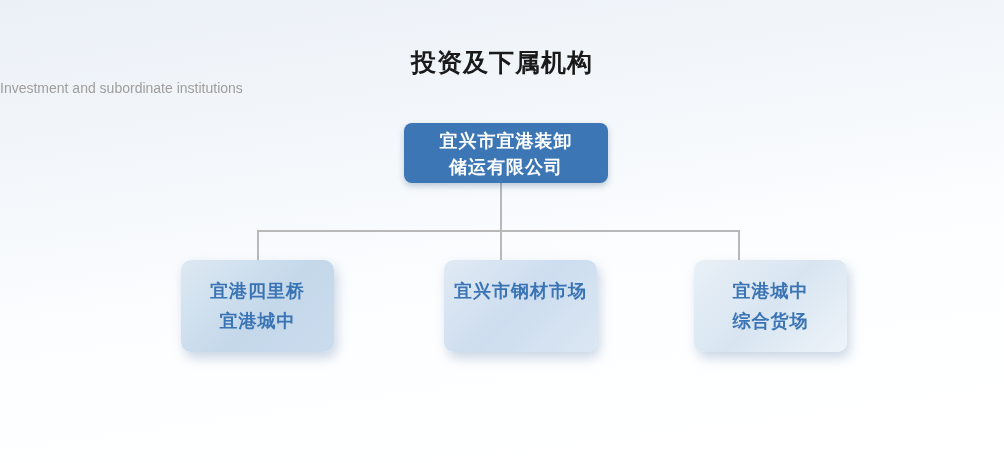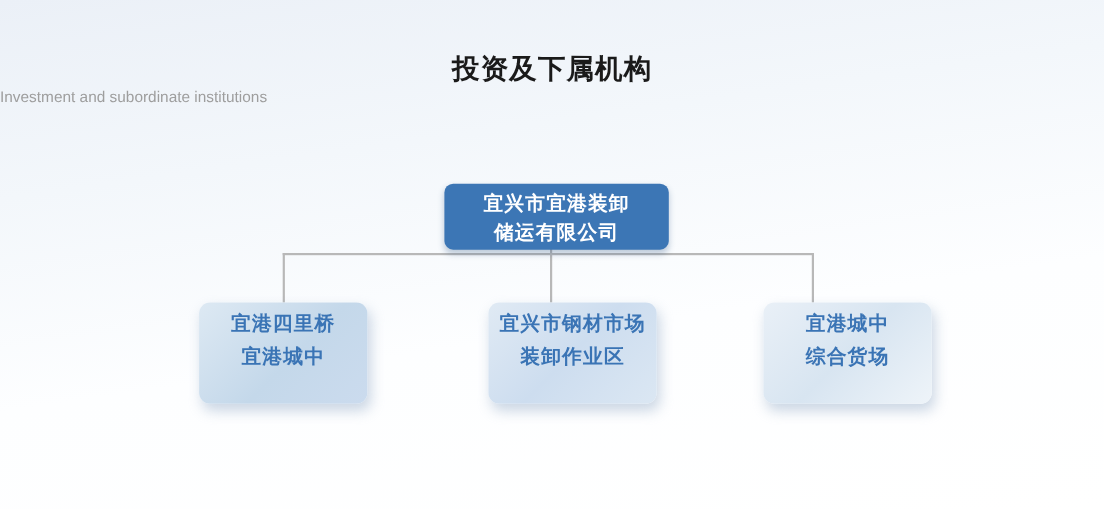--- a/index.html
+++ b/index.html
@@ -54,27 +54,26 @@
     width:204px;
     height:60px;
     padding-top:5px;
     background:var(--root-box-bg);
     border-radius:8px;
     color:var(--root-box-text);
     font-size:18px;
     line-height:26px;
     letter-spacing:1px;
     box-shadow:0 3px 6px rgba(46,86,134,0.30);
-    margin-top:44px;
   }
   .node-child{
-    top:275px;
+    top:260px;
     width:153px;
     height:92px;
-    padding-top:4px;
+    padding-top:16px;
     border-radius:10px;
     color:var(--child-box-text);
     font-size:18px;
     line-height:30px;
     letter-spacing:1px;
     box-shadow:3px 6px 12px rgba(141,166,196,0.45);
   }
   .node-child-0{
     left:181px;
     background:linear-gradient(135deg,#dde9f3 0%,#c4d8ea 55%,#cbdbee 100%);
@@ -116,21 +115,20 @@
     <span class="line">储运有限公司</span>
   </div>
 
   <div class="node node-child node-child-0">
     <span class="line">宜港四里桥</span>
     <span class="line">宜港城中</span>
   </div>
 
   <div class="node node-child node-child-1">
     <span class="line">宜兴市钢材市场</span>
-    <span class="line">装卸作业区</span>
   </div>
 
   <div class="node node-child node-child-2">
     <span class="line">宜港城中</span>
     <span class="line">综合货场</span>
   </div>
 
 </div>
 
 </body></html>

